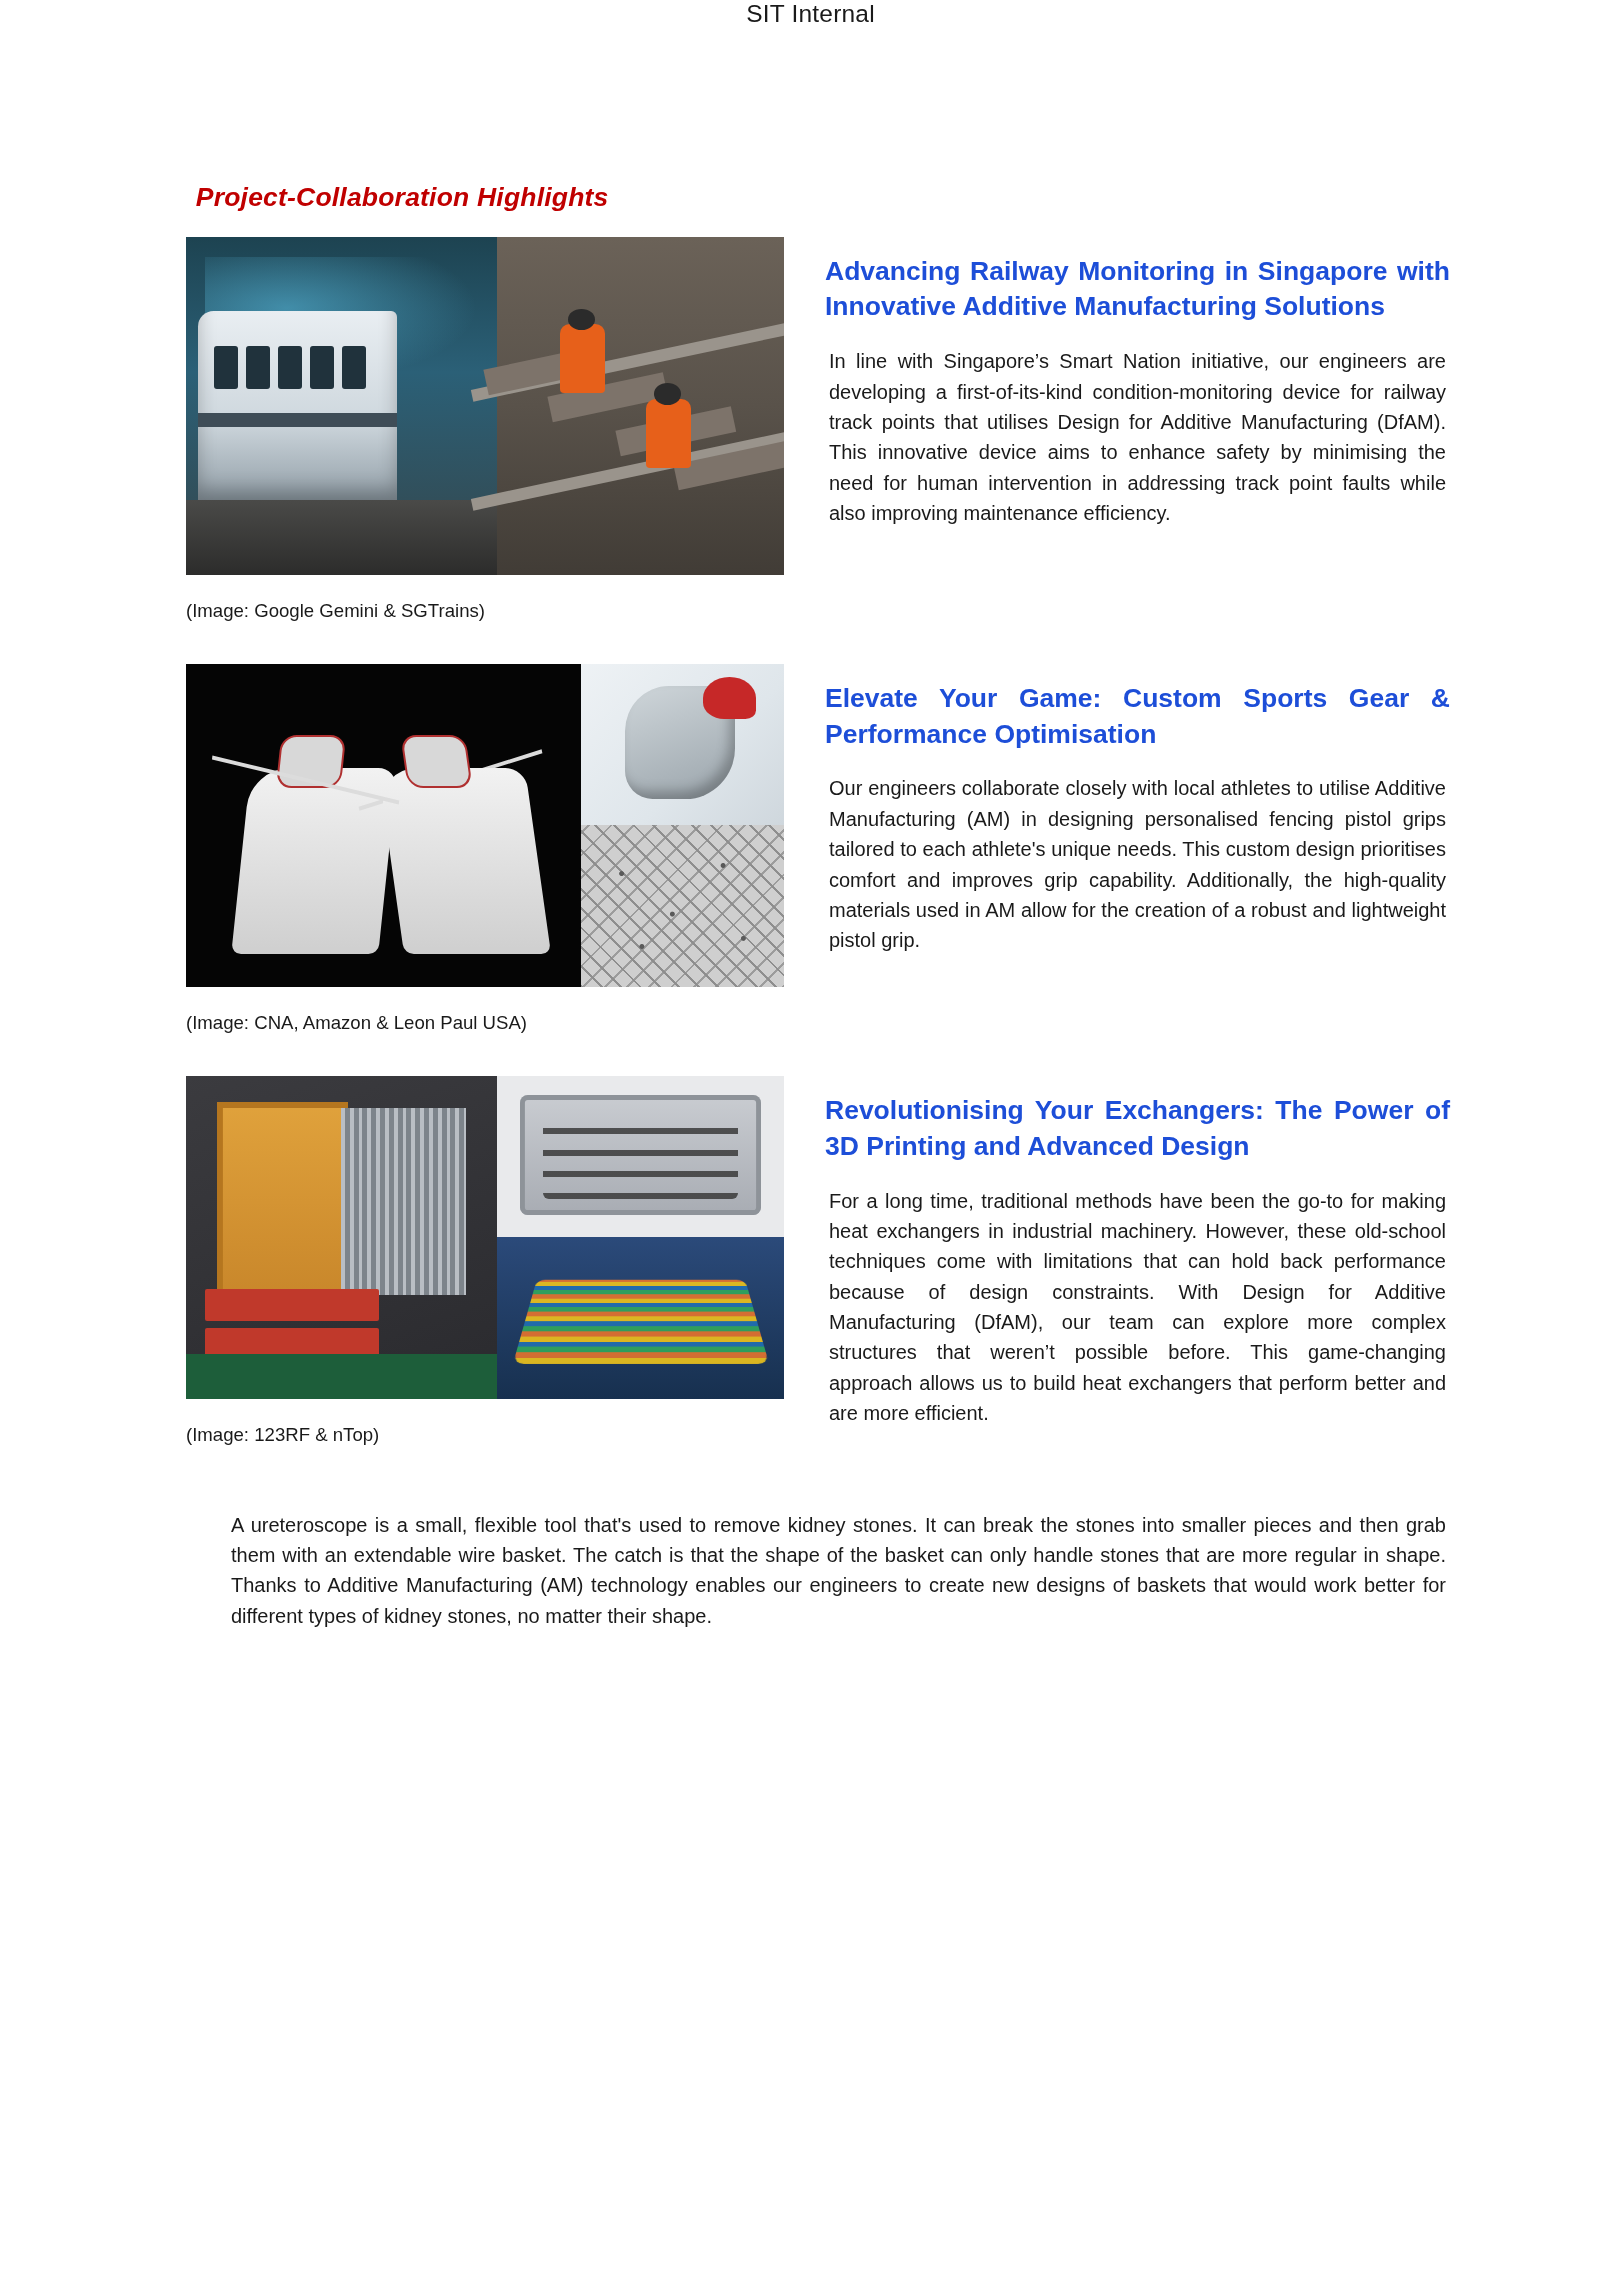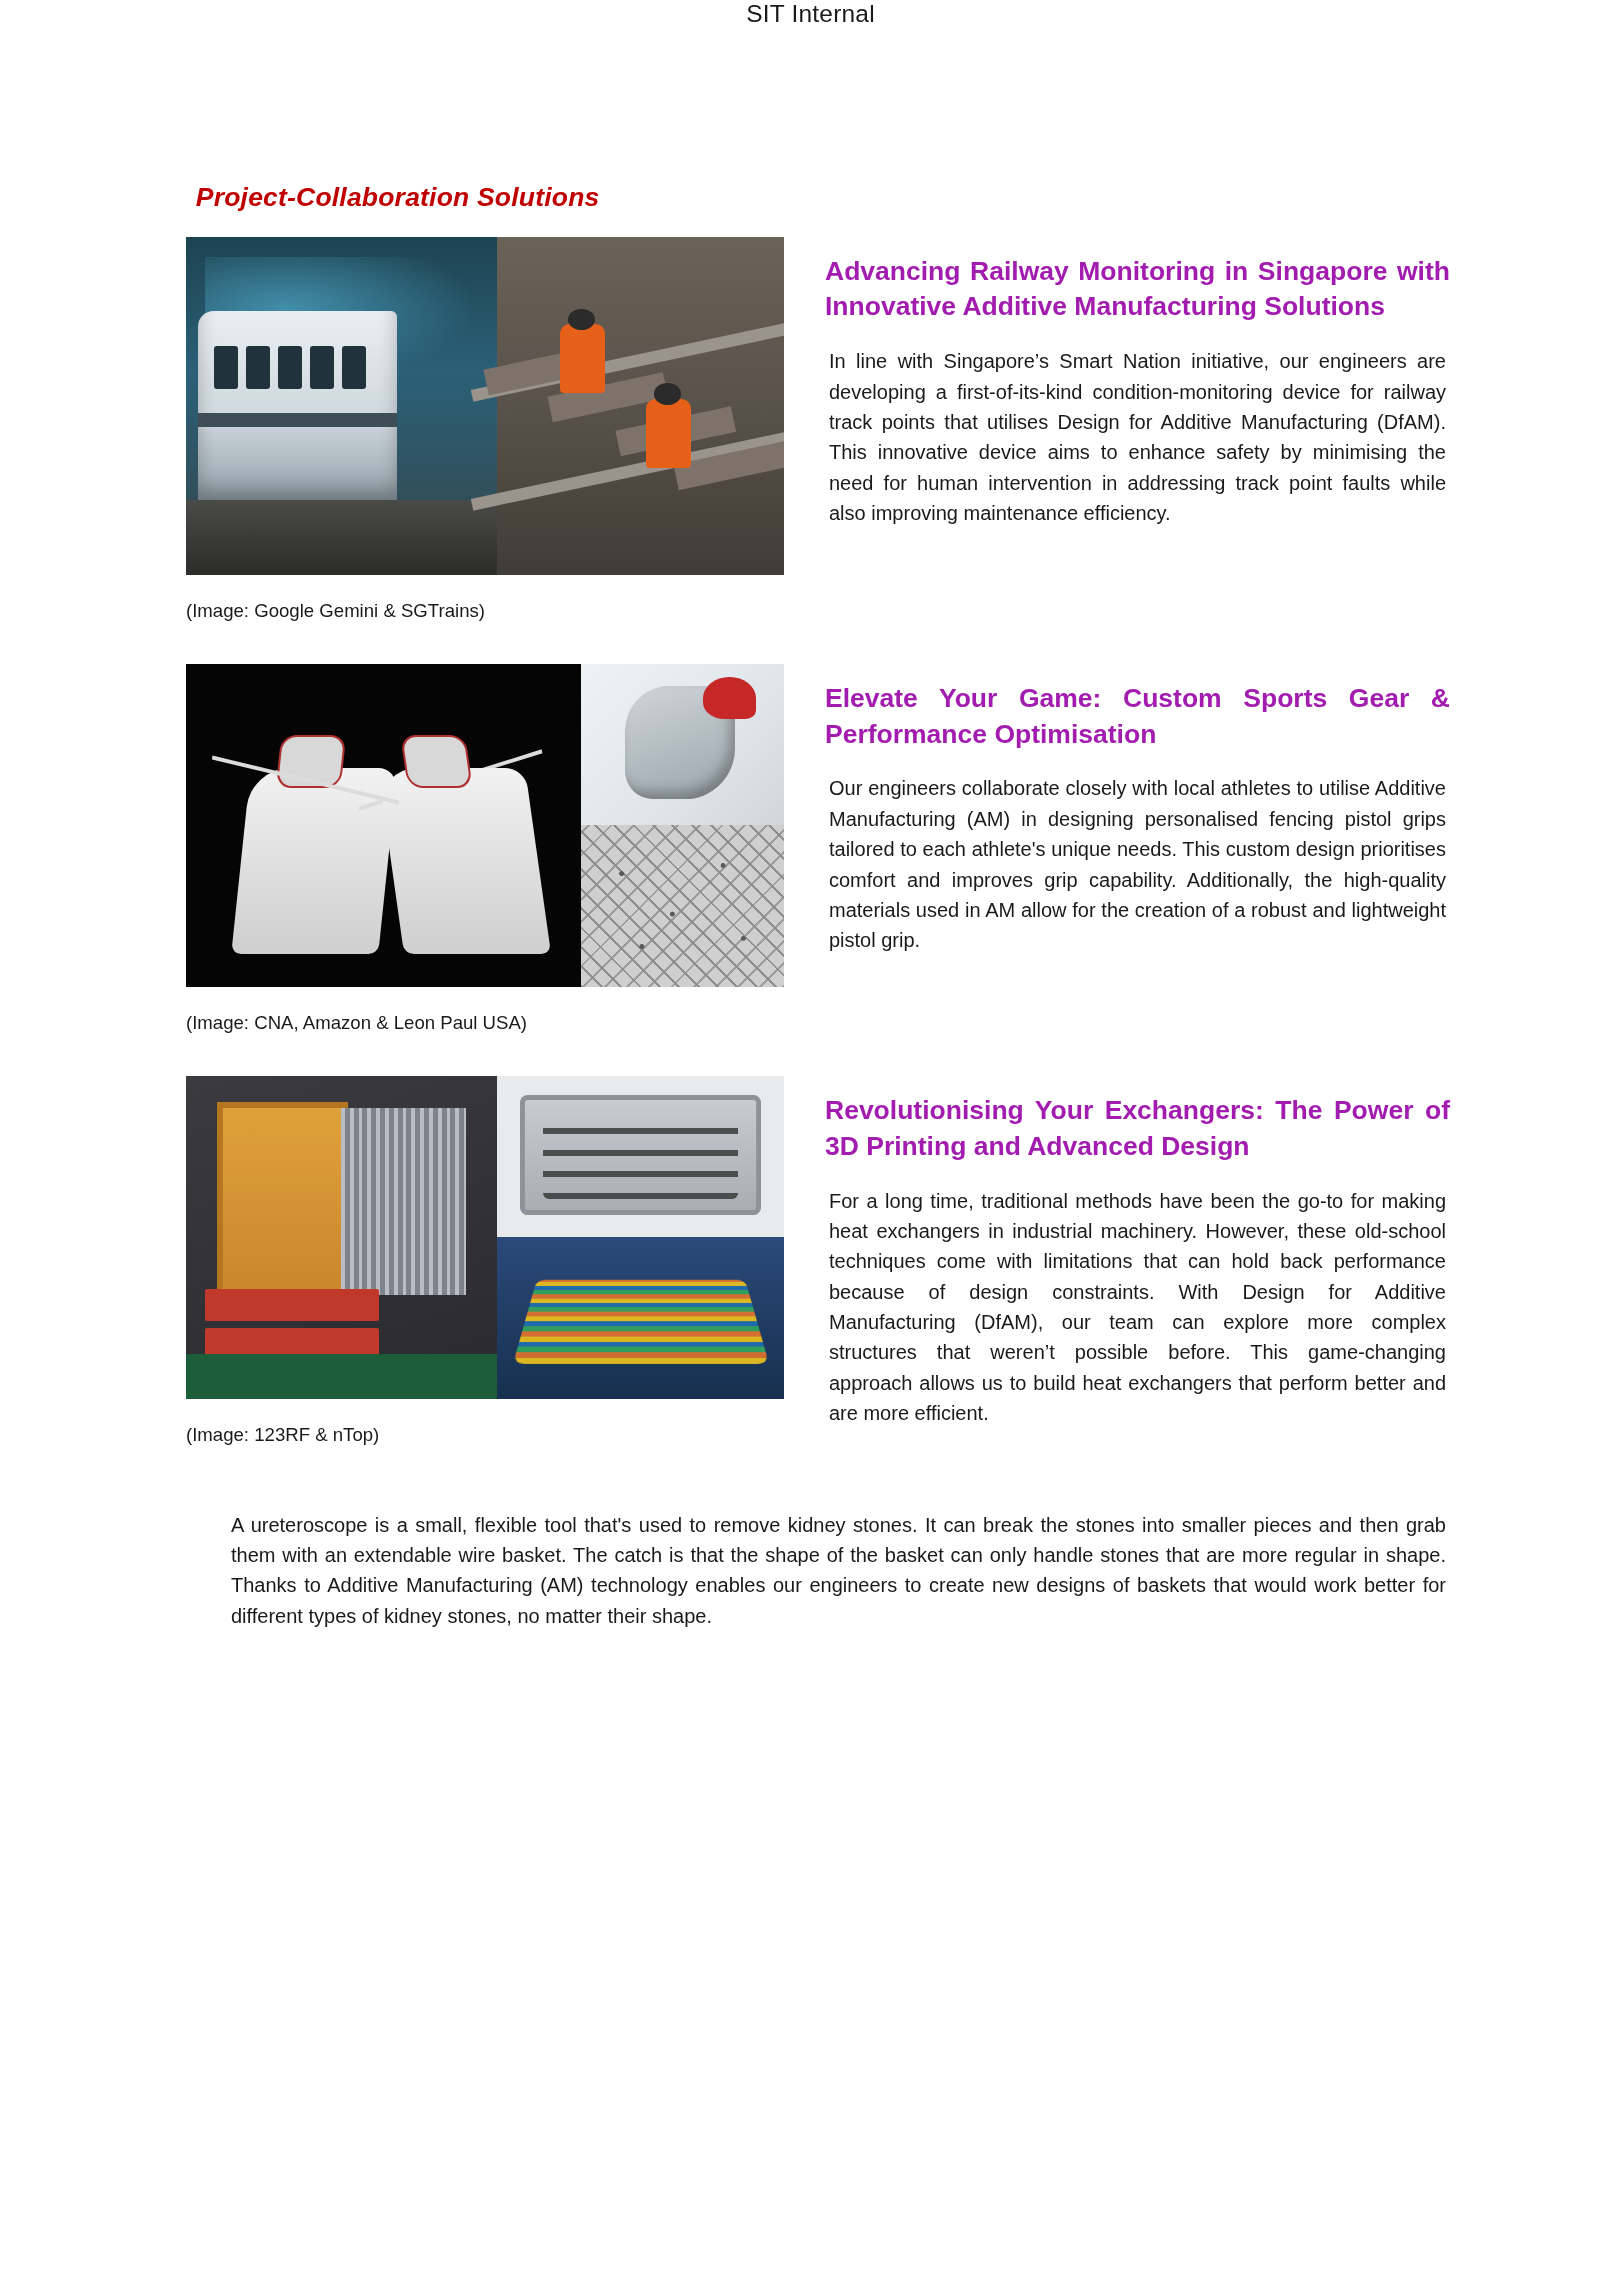--- a/index.html
+++ b/index.html
@@ -61,21 +61,21 @@
   }
   .text-col {
     flex: 1;
     padding-left: 41px;
     padding-top: 17.6px;
   }
   .entry-title {
     font-size: 26.5px;
     font-weight: bold;
     line-height: 1.33;
-    color: #a21caf;
+    color: #1d4ed8;
     margin: 0 0 21.6px 0;
     text-align: justify;
   }
   .entry-body {
     font-size: 20px;
     line-height: 1.52;
     color: #1a1a1a;
     text-align: justify;
     margin: 4px;
   }
@@ -283,21 +283,21 @@
 </style>
 </head>
 <body>
 
 <div class="page">
 
   <div class="doc-header">SIT Internal</div>
 
   <div class="content">
 
-    <div class="section-title">Project-Collaboration Solutions</div>
+    <div class="section-title">Project-Collaboration Highlights</div>
 
     <div class="entry">
       <div class="media-col">
         <div class="figure">
           <div class="img-frame img-rail">
             <div class="rail-left">
               <div class="station-glow"></div>
               <div class="rail-train">
                 <div class="win" style="left:8%"></div>
                 <div class="win" style="left:24%"></div>

